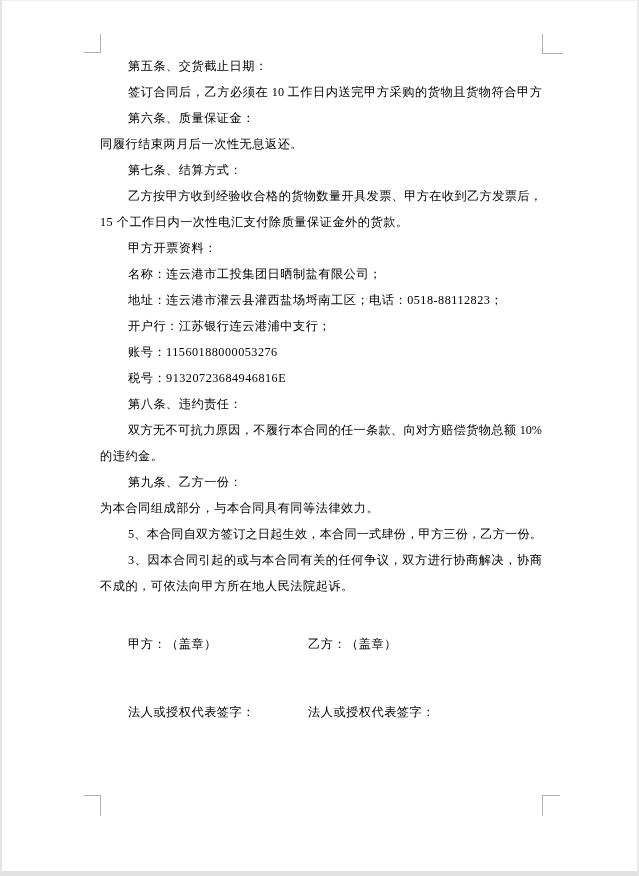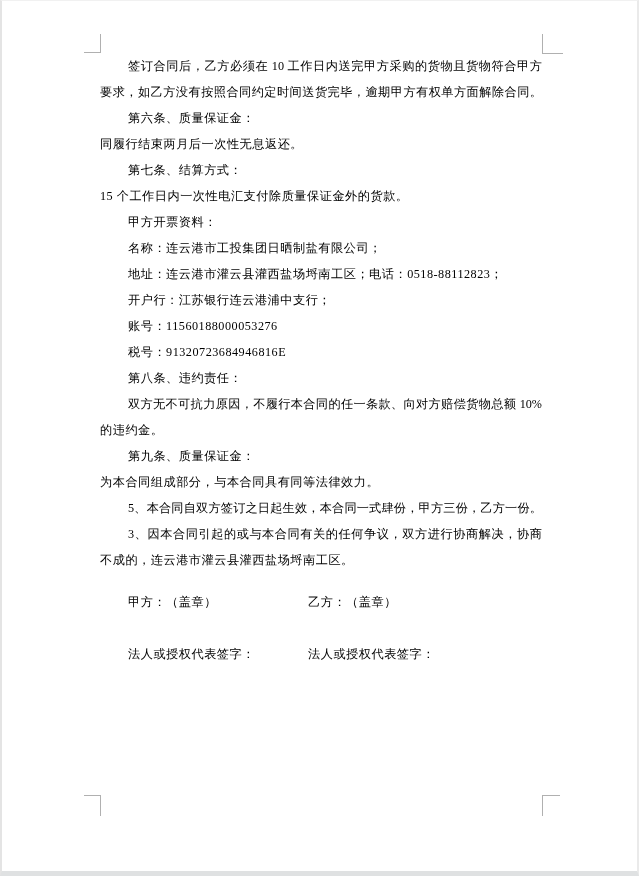--- a/index.html
+++ b/index.html
@@ -43,50 +43,51 @@
   .line.indent{padding-left:28px;}
   .line.justify{
     white-space:normal;
     text-align:justify;
     text-align-last:justify;
     text-justify:inter-character;
     letter-spacing:0;
   }
   .spacer.small{height:16px;}
   .spacer.large{height:26px;}
-  .two-col{padding-left:28px;}
+  .two-col{padding-left:28px;margin-top:16px;}
   .col-left{display:inline-block;width:180px;}
 </style>
 </head>
 <body>
 
 <div class="canvas">
   <div class="mark tl"></div>
   <div class="mark tr"></div>
   <div class="mark bl"></div>
   <div class="mark br"></div>
   <div class="content">
+      <div class="line indent">第五条、交货截止日期：</div>
       <div class="line indent justify">签订合同后，乙方必须在 10 工作日内送完甲方采购的货物且货物符合甲方</div>
-      <div class="line justify">要求，如乙方没有按照合同约定时间送货完毕，逾期甲方有权单方面解除合同。</div>
       <div class="line indent">第六条、质量保证金：</div>
       <div class="line">同履行结束两月后一次性无息返还。</div>
       <div class="line indent">第七条、结算方式：</div>
+      <div class="line indent justify">乙方按甲方收到经验收合格的货物数量开具发票、甲方在收到乙方发票后，</div>
       <div class="line">15 个工作日内一次性电汇支付除质量保证金外的货款。</div>
       <div class="line indent">甲方开票资料：</div>
       <div class="line indent">名称：连云港市工投集团日晒制盐有限公司；</div>
       <div class="line indent">地址：连云港市灌云县灌西盐场埒南工区；电话：0518-88112823；</div>
       <div class="line indent">开户行：江苏银行连云港浦中支行；</div>
       <div class="line indent">账号：11560188000053276</div>
       <div class="line indent">税号：91320723684946816E</div>
       <div class="line indent">第八条、违约责任：</div>
       <div class="line indent justify">双方无不可抗力原因，不履行本合同的任一条款、向对方赔偿货物总额 10%</div>
       <div class="line">的违约金。</div>
-      <div class="line indent">第九条、质量保证金：</div>
+      <div class="line indent">第九条、乙方一份：</div>
       <div class="line">为本合同组成部分，与本合同具有同等法律效力。</div>
       <div class="line indent justify">5、本合同自双方签订之日起生效，本合同一式肆份，甲方三份，乙方一份。</div>
       <div class="line indent justify">3、因本合同引起的或与本合同有关的任何争议，双方进行协商解决，协商</div>
-      <div class="line">不成的，连云港市灌云县灌西盐场埒南工区。</div>
+      <div class="line">不成的，可依法向甲方所在地人民法院起诉。</div>
       <div class="spacer small"></div>
       <div class="line two-col"><span class="col-left">甲方：（盖章）</span><span>乙方：（盖章）</span></div>
       <div class="spacer large"></div>
       <div class="line two-col"><span class="col-left">法人或授权代表签字：</span><span>法人或授权代表签字：</span></div>
     </div>
 </div>
 
 </body></html>

